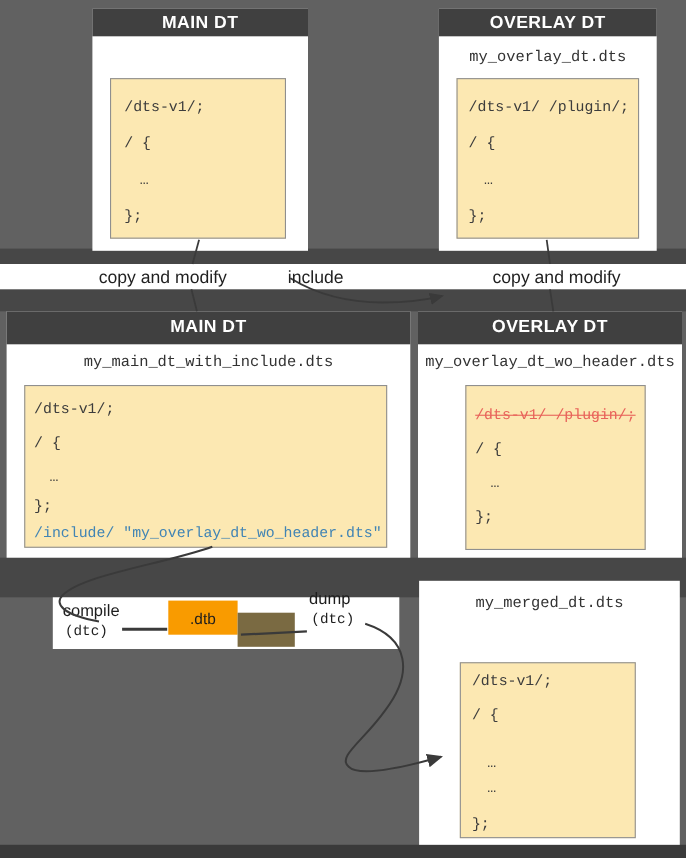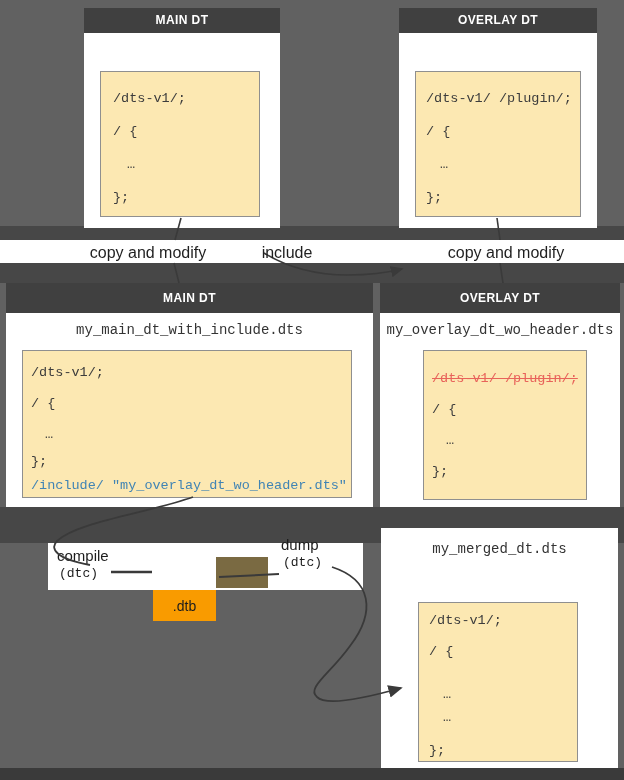--- a/index.html
+++ b/index.html
@@ -8,21 +8,21 @@
     background:#616161;font-family:"Liberation Sans",sans-serif;
   }
   
   .strip{position:absolute;left:0;width:624px;}
   .strip.dark{background:#474747;}
   .strip.white{background:#ffffff;}
   .strip.darkest{background:#3a3a3a;}
   
   .card{position:absolute;background:#ffffff;}
   .card-header{
-    background:#404040;color:#ffffff;font-weight:bold;font-size:12px;
+    background:#404040;color:#ffffff;font-weight:bold;font-size:16px;
     letter-spacing:.4px;text-align:center;
   }
   .card-title{
     text-align:center;font-family:"Liberation Mono",monospace;
     font-size:14px;color:#333333;white-space:nowrap;
   }
   .code-box{
     position:absolute;background:#fce8b2;border:1px solid #8f8f8f;
     font-family:"Liberation Mono",monospace;font-size:13.5px;color:#3c3c3c;
     overflow:hidden;box-sizing:border-box;white-space:nowrap;
@@ -71,20 +71,21 @@
     <div class="code-box lh33" style="left:16px;top:63px;width:160px;height:146px;padding:10px 12px;">
       <span class="cl">/dts-v1/;</span>
       <span class="cl">/ {</span>
       <span class="cl dots">…</span>
       <span class="cl">};</span>
     </div>
   </div>
 
   <div class="card" style="left:399px;top:8px;width:198px;height:220px;">
     <div class="card-header" style="height:25px;line-height:25px;">OVERLAY DT</div>
+    <div class="card-title" style="margin-top:11px;">my_overlay_dt.dts</div>
     <div class="code-box lh33" style="left:16px;top:63px;width:166px;height:146px;padding:10px 10px;">
       <span class="cl">/dts-v1/ /plugin/;</span>
       <span class="cl">/ {</span>
       <span class="cl dots">…</span>
       <span class="cl">};</span>
     </div>
   </div>
 
   <div class="band-label" style="left:80px;top:242px;width:136px;">copy and modify</div>
   <div class="band-label" style="left:250px;top:242px;width:74px;">include</div>
@@ -110,21 +111,21 @@
       <span class="cl">/ {</span>
       <span class="cl dots">…</span>
       <span class="cl">};</span>
     </div>
   </div>
 
   <div class="pipe-label" style="left:57px;top:547px;">
     <div class="big">compile</div>
     <div class="tool">(dtc)</div>
   </div>
-  <div class="dtb-box" style="left:153px;top:590px;width:63px;height:31px;">.dtb</div>
+  <div class="dtb-box" style="left:153px;top:546px;width:63px;height:31px;">.dtb</div>
   <div class="brown-box" style="left:216px;top:557px;width:52px;height:31px;"></div>
   <div class="pipe-label" style="left:281px;top:536px;">
     <div class="big">dump</div>
     <div class="tool">(dtc)</div>
   </div>
 
   <div class="card" style="left:381px;top:528px;width:237px;height:240px;">
     <div class="card-title" style="margin-top:13px;">my_merged_dt.dts</div>
     <div class="code-box merged-code" style="left:37px;top:74px;width:160px;height:160px;padding:0 10px;">
       <span class="cl m-l1">/dts-v1/;</span>

